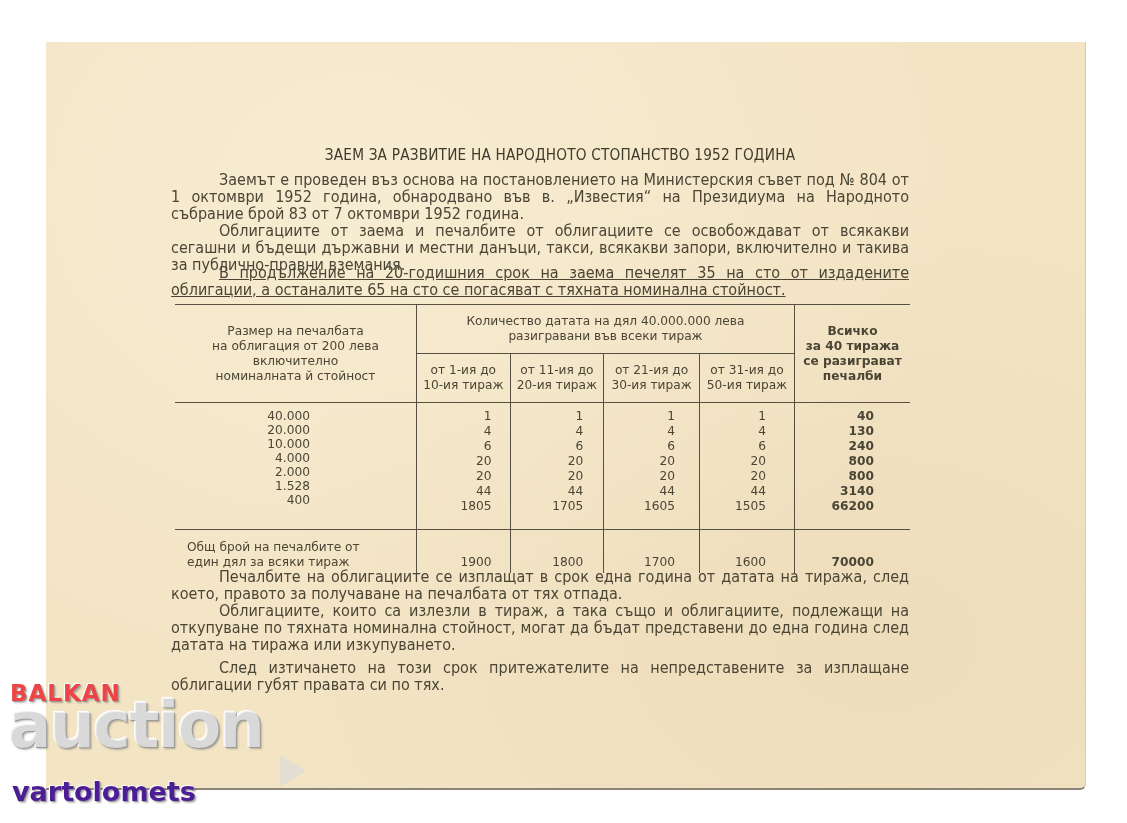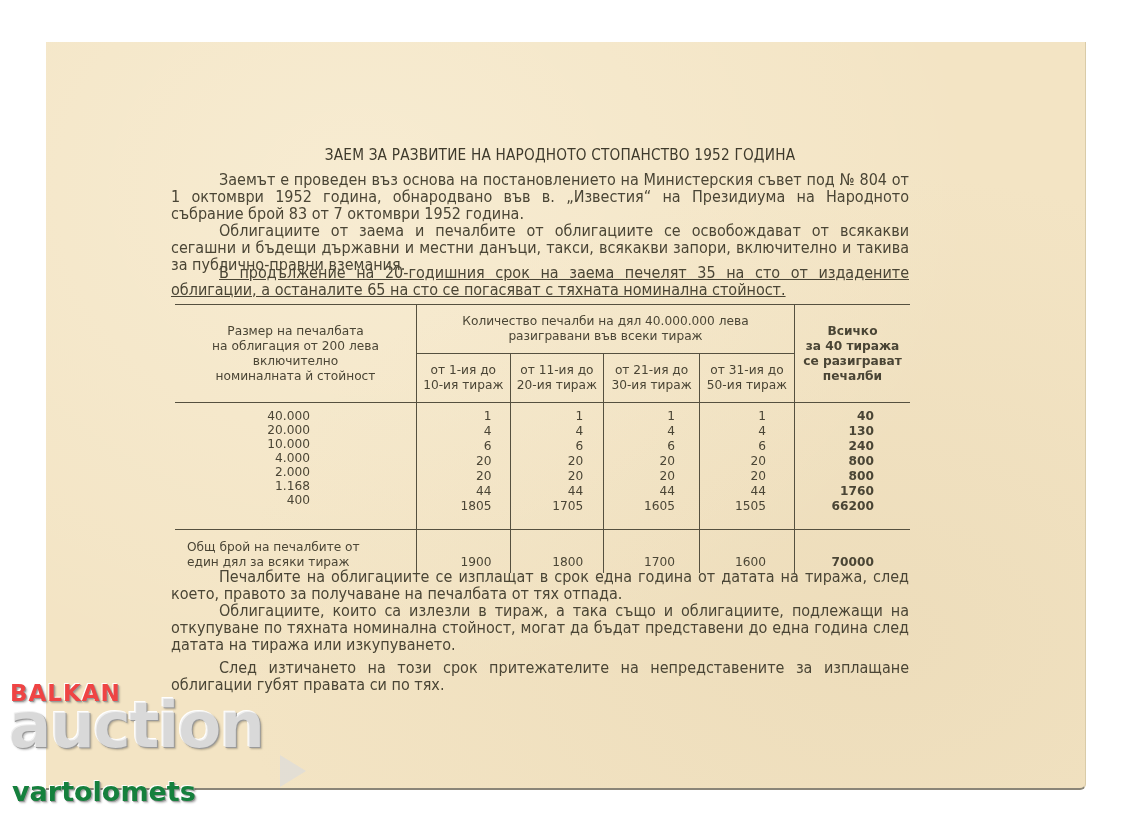--- a/index.html
+++ b/index.html
@@ -61,21 +61,21 @@
   .col4 { width:96px; }
   .col5 { width:117px;font-weight:bold; }
   .nums { display:block; }
   .nums span { display:block; }
 
   
   .wm { position:absolute; font-family:"DejaVu Sans", sans-serif; font-weight:bold; color:#ef4444;
         text-shadow: 1px 1px 0 #9a9a9a, -1px -1px 0 #ffffff, 2px 2px 2px rgba(0,0,0,0.25); }
   .wm-balkan { left:10px; top:680px; font-size:23px; letter-spacing:1px; }
   .wm-auction { left:8px; top:688px; font-size:64px; letter-spacing:-2px; color:rgba(235,235,235,0.78); }
-  .wm-vart { left:12px; top:776px; font-size:27px; letter-spacing:0px; color:#15803d; }
+  .wm-vart { left:12px; top:776px; font-size:27px; letter-spacing:0px; color:#4c1d95; }
   .wm-arrow { position:absolute; left:280px; top:755px; width:0; height:0;
               border-top:16px solid transparent; border-bottom:16px solid transparent;
               border-left:26px solid rgba(220,220,220,0.7); }
 </style>
 </head>
 <body>
 
 <div class="paper"></div>
 
 <div class="title">ЗАЕМ ЗА РАЗВИТИЕ НА НАРОДНОТО СТОПАНСТВО 1952 ГОДИНА</div>
@@ -90,21 +90,21 @@
     <td class="col0 hdr-main" rowspan="2">
       <span class="nums">
         <span>Размер на печалбата</span>
         <span>на облигация от 200 лева</span>
         <span>включително</span>
         <span>номиналната й стойност</span>
       </span>
     </td>
     <td class="vl hdr-span" colspan="4">
       <span class="nums">
-        <span>Количество печалби на дял 40.000.000 лева</span>
+        <span>Количество датата на дял 40.000.000 лева</span>
         <span>разигравани във всеки тираж</span>
       </span>
     </td>
     <td class="col5 vl hdr-main" rowspan="2">
       <span class="nums">
         <span>Всичко</span>
         <span>за 40 тиража</span>
         <span>се разиграват</span>
         <span>печалби</span>
       </span>
@@ -137,21 +137,21 @@
     </td>
   </tr>
   <tr class="hline">
     <td class="col0 body-cell">
       <span class="nums" style="width:100px; text-align:right; margin-left:35px;">
         <span>40.000</span>
         <span>20.000</span>
         <span>10.000</span>
         <span>4.000</span>
         <span>2.000</span>
-        <span>1.168</span>
+        <span>1.528</span>
         <span>400</span>
       </span>
     </td>
     <td class="col1 vl body-cell num-col">
       <span class="nums" style="padding-right:18px;">
         <span>1</span>
         <span>4</span>
         <span>6</span>
         <span>20</span>
         <span>20</span>
@@ -192,21 +192,21 @@
         <span>1505</span>
       </span>
     </td>
     <td class="col5 vl body-cell num-col">
       <span class="nums" style="padding-right:36px;">
         <span>40</span>
         <span>130</span>
         <span>240</span>
         <span>800</span>
         <span>800</span>
-        <span>1760</span>
+        <span>3140</span>
         <span>66200</span>
       </span>
     </td>
   </tr>
   <tr class="hline">
     <td class="col0 foot foot-label">
       <span class="nums">
         <span>Общ брой на печалбите от</span>
         <span>един дял за всяки тираж</span>
       </span>

